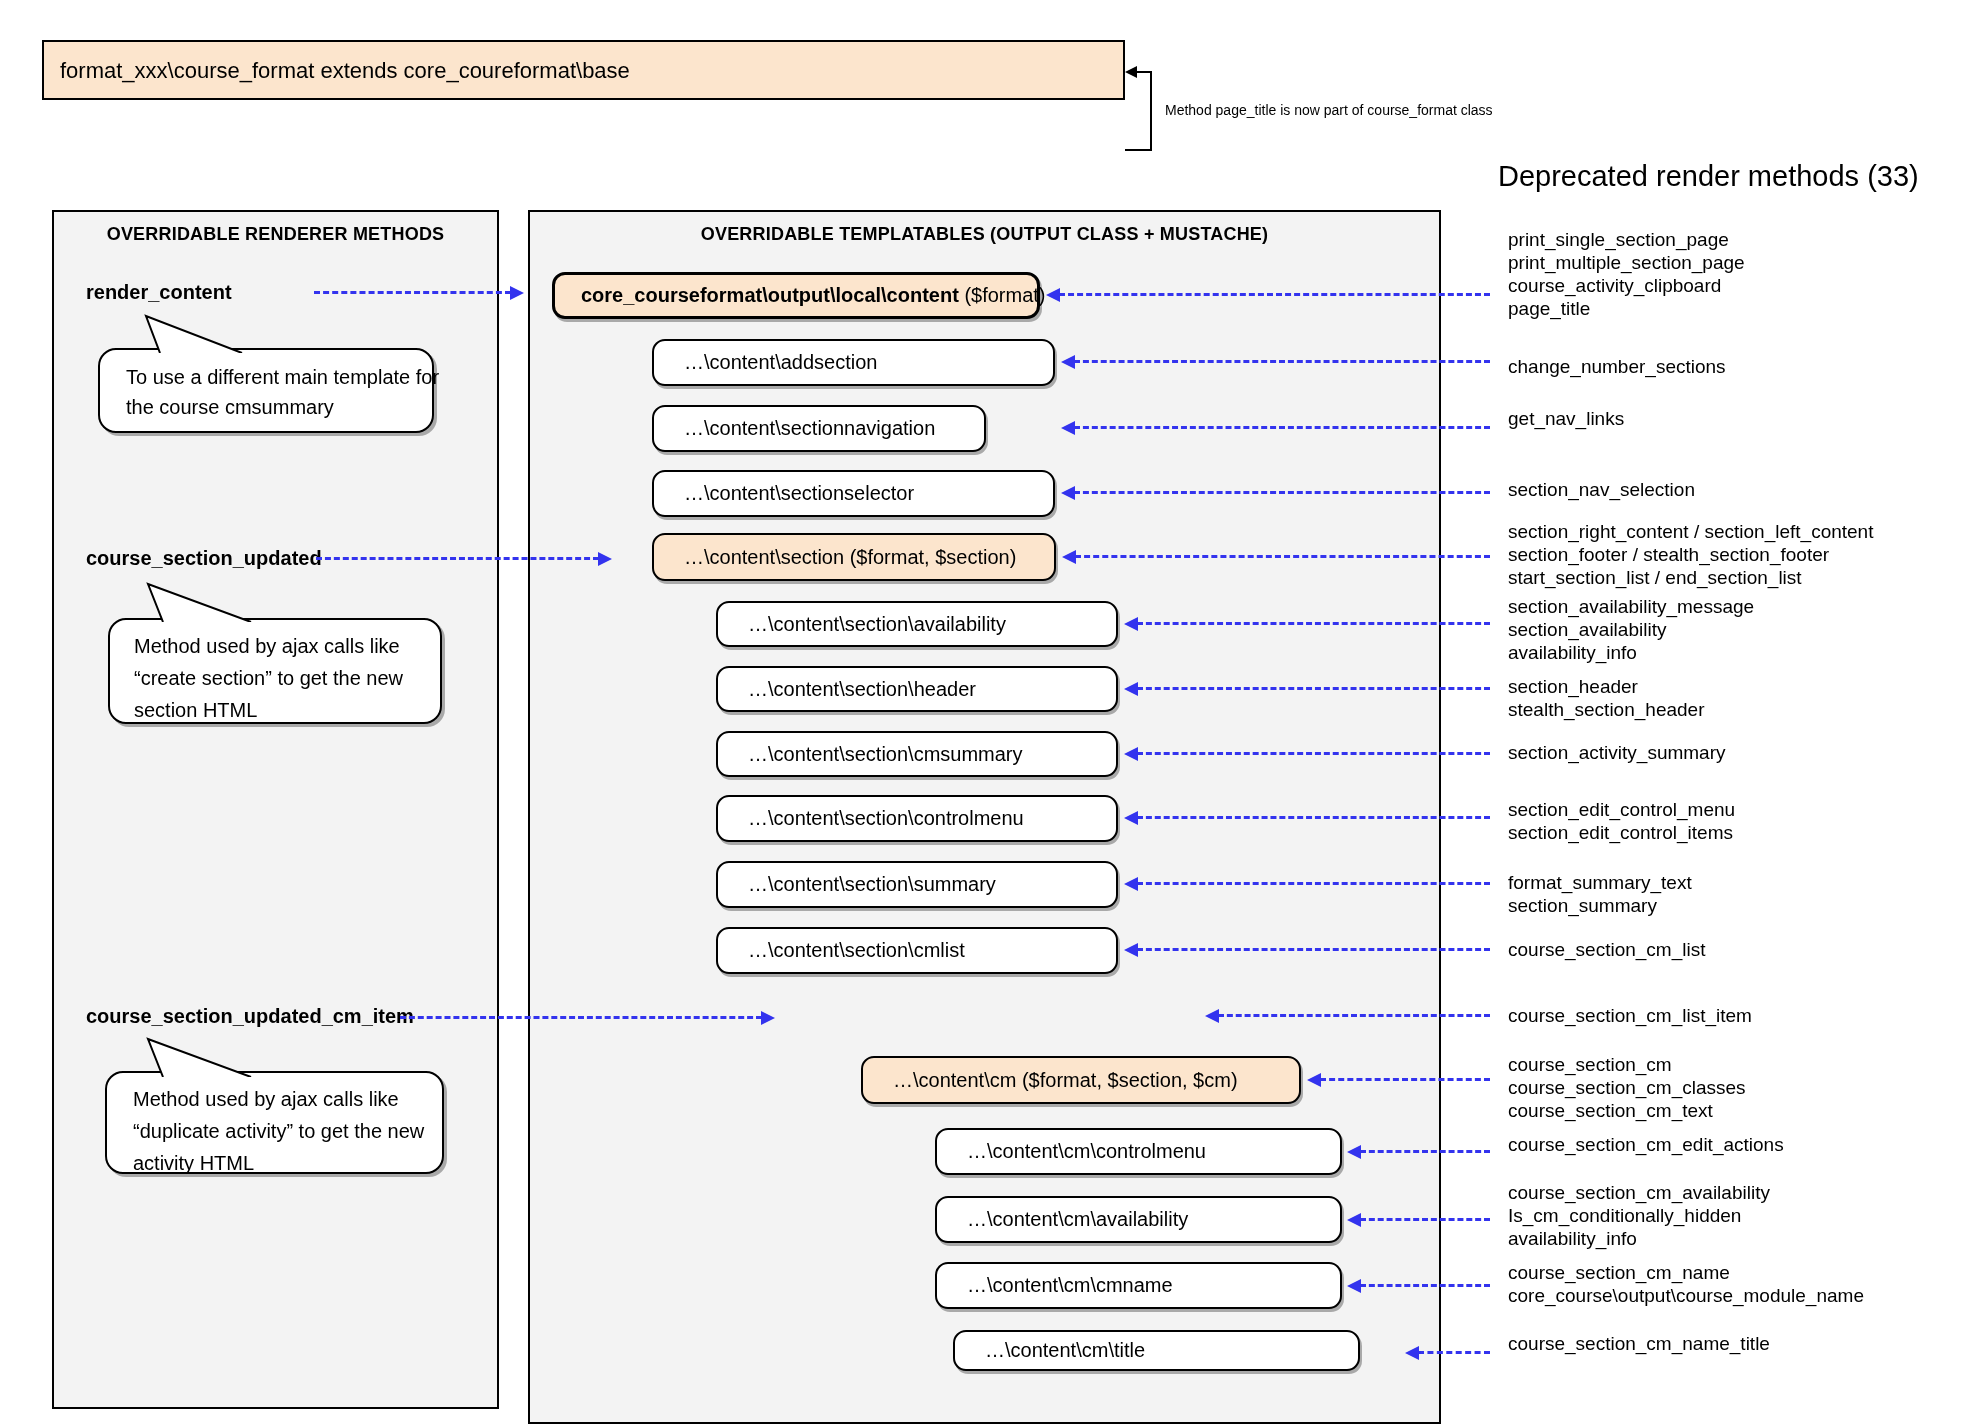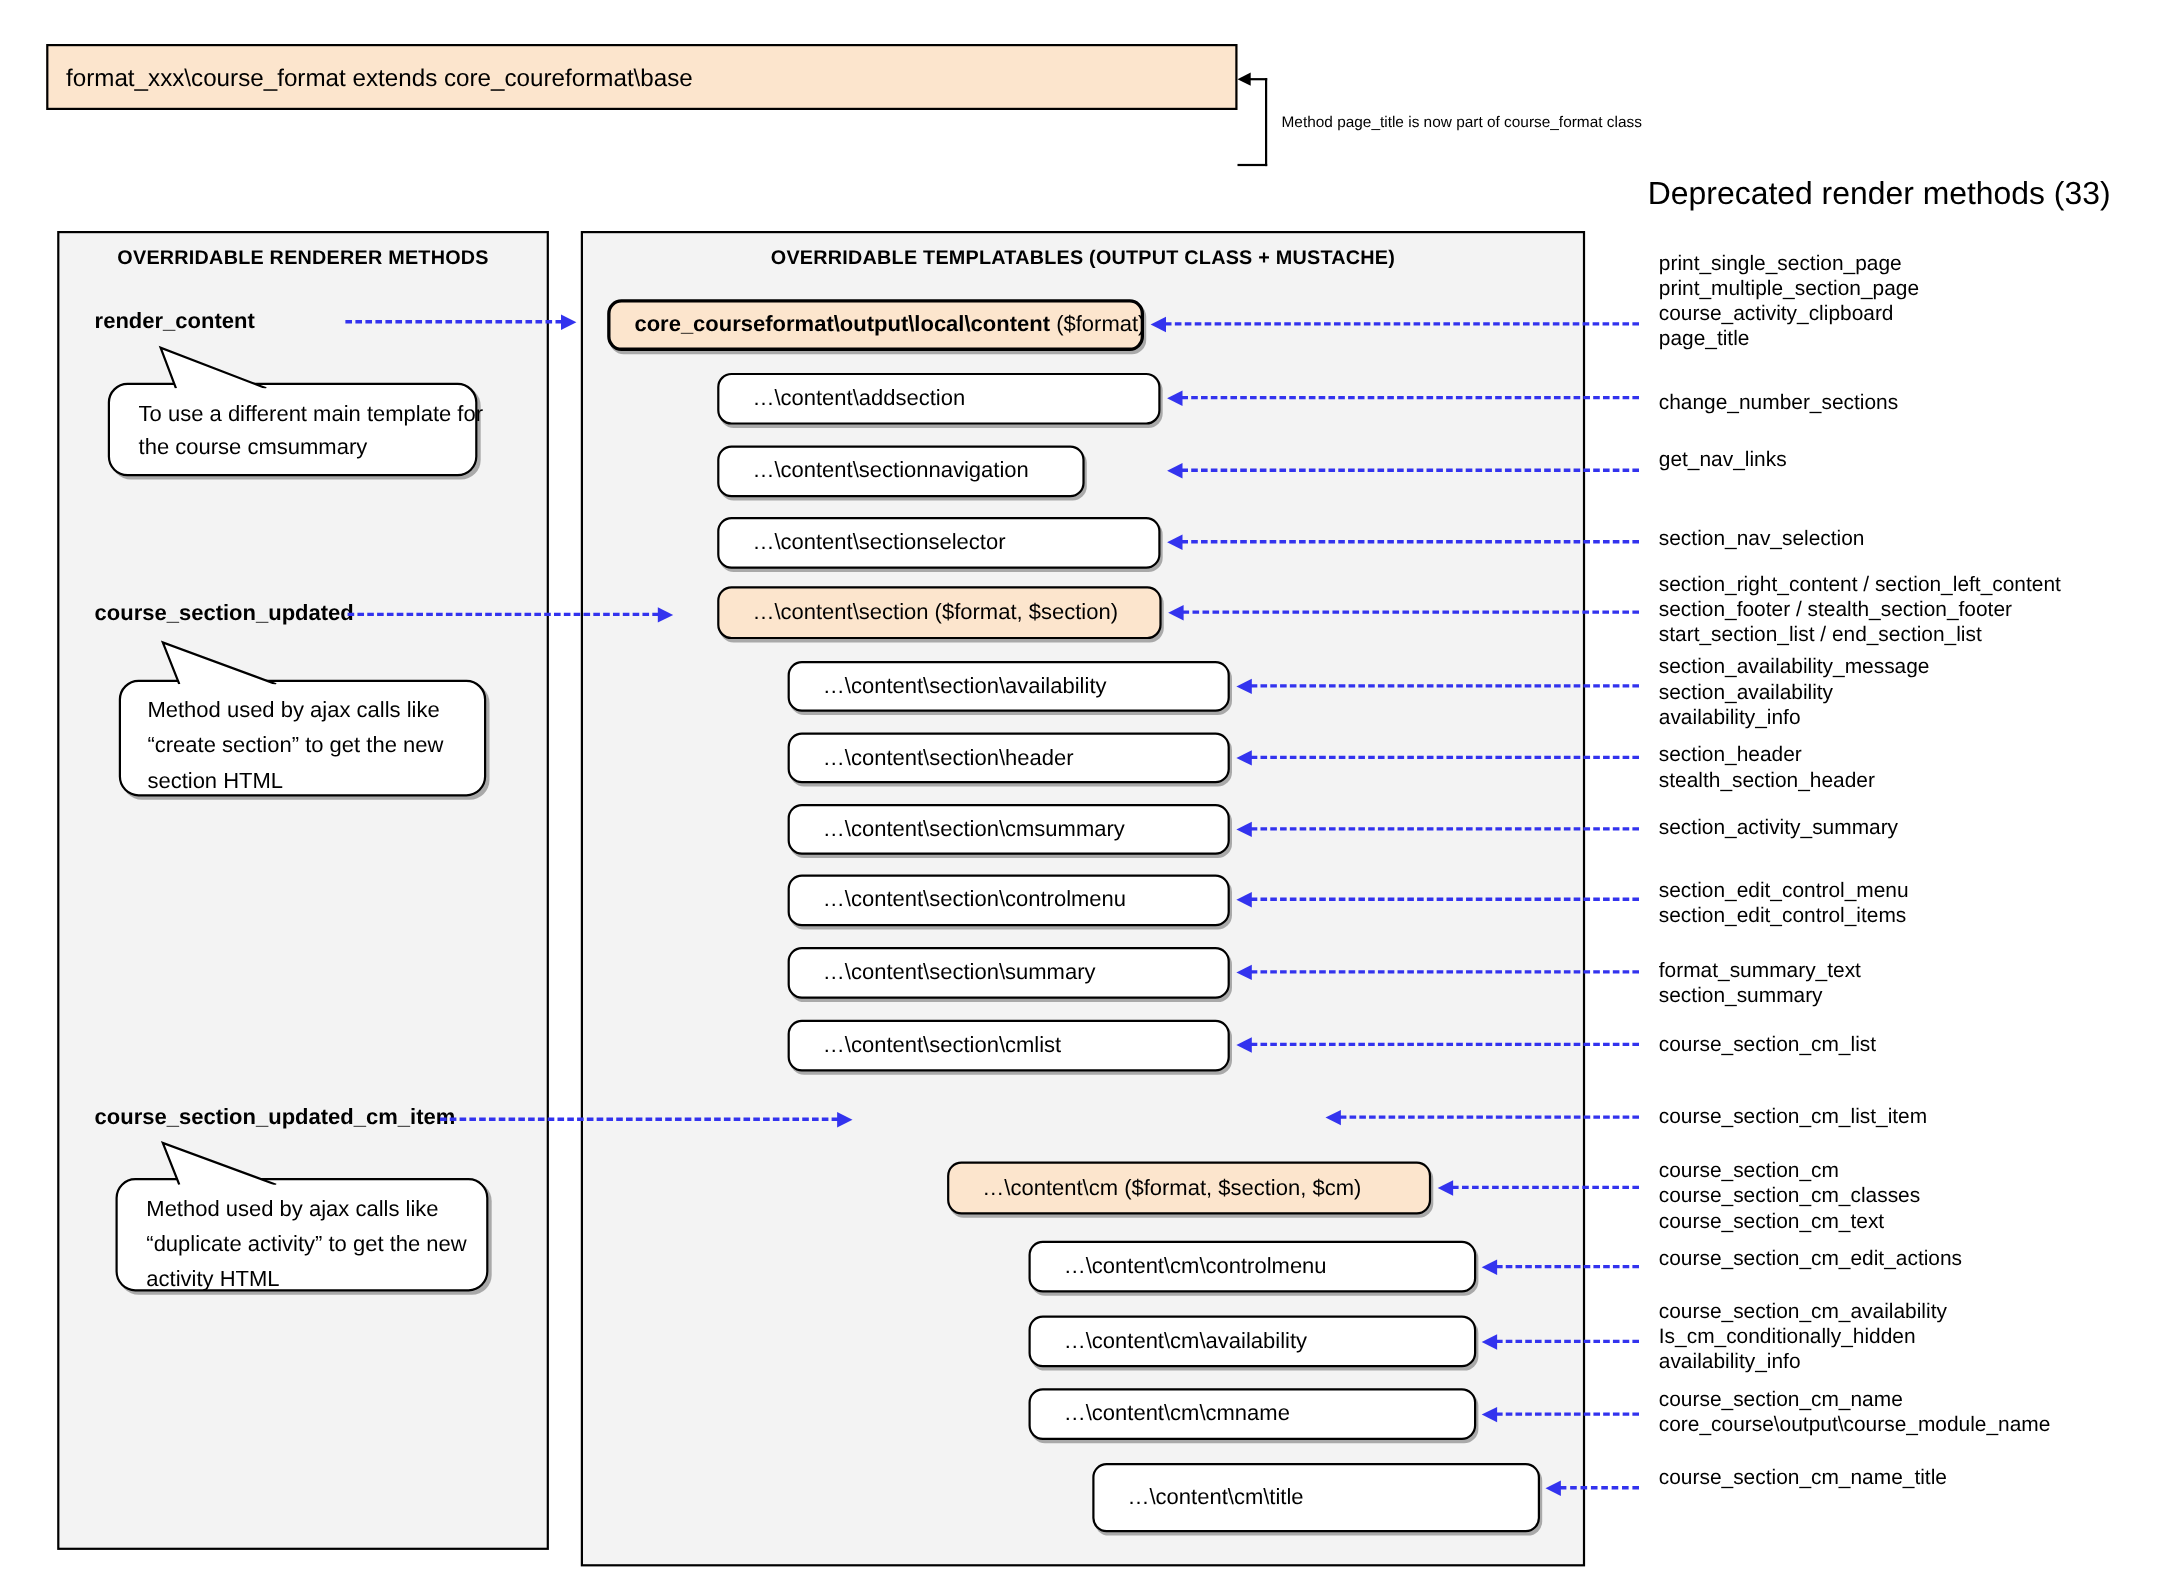--- a/index.html
+++ b/index.html
@@ -10,21 +10,21 @@
                font-size:18px;font-weight:bold;letter-spacing:.2px;}
   .obox{position:absolute;background:#fce5cd;border:2px solid #000;
         font-size:22px;line-height:27px;padding:8px 16px;box-sizing:border-box;
         display:flex;flex-wrap:wrap;align-content:center;}
   .obox .b{font-weight:normal;white-space:pre-wrap;}
   .obox .r{white-space:pre-wrap;}
   .mbox{position:absolute;background:#fff;border:2px solid #000;border-radius:13px;
         box-sizing:border-box;display:flex;align-items:center;padding-left:30px;
         font-size:20px;box-shadow:2px 3px 0 rgba(0,0,0,.30);}
   .mbox.orange{background:#fce5cd;}
-  .mbox.bold-border{border-width:3px;justify-content:center;}
+  .mbox.bold-border{border-width:3px;}
   .mbox .b{font-weight:bold;white-space:pre;}
   .mbox .r{white-space:pre;}
   .lbl{position:absolute;font-size:20px;font-weight:bold;line-height:26px;white-space:nowrap;}
   .dep-group{position:absolute;left:1508px;font-size:19px;line-height:23px;white-space:nowrap;}
   .bubble{position:absolute;background:#fff;border:2px solid #000;border-radius:18px;
           box-sizing:border-box;font-size:20px;box-shadow:3px 3px 0 rgba(0,0,0,.30);}
   .bubble div{white-space:nowrap;}
   .tail{position:absolute;}
   .note{position:absolute;font-size:14px;line-height:22px;white-space:nowrap;}
   .dep-title{position:absolute;font-size:29px;white-space:nowrap;}
@@ -131,21 +131,21 @@
     </div>
   <div class="mbox" style="left:935px;top:1128px;width:407px;height:47px;">
       <span class="r">…\content\cm\controlmenu</span>
     </div>
   <div class="mbox" style="left:935px;top:1196px;width:407px;height:47px;">
       <span class="r">…\content\cm\availability</span>
     </div>
   <div class="mbox" style="left:935px;top:1262px;width:407px;height:47px;">
       <span class="r">…\content\cm\cmname</span>
     </div>
-  <div class="mbox" style="left:993px;top:1330px;width:407px;height:63px;">
+  <div class="mbox" style="left:953px;top:1330px;width:407px;height:41px;">
       <span class="r">…\content\cm\title</span>
     </div>
 
   <div class="dep-group" style="top:228px;">
       <div>print_single_section_page</div>
       <div>print_multiple_section_page</div>
       <div>course_activity_clipboard</div>
       <div>page_title</div>
     </div>
   <div class="dep-group" style="top:355px;">

